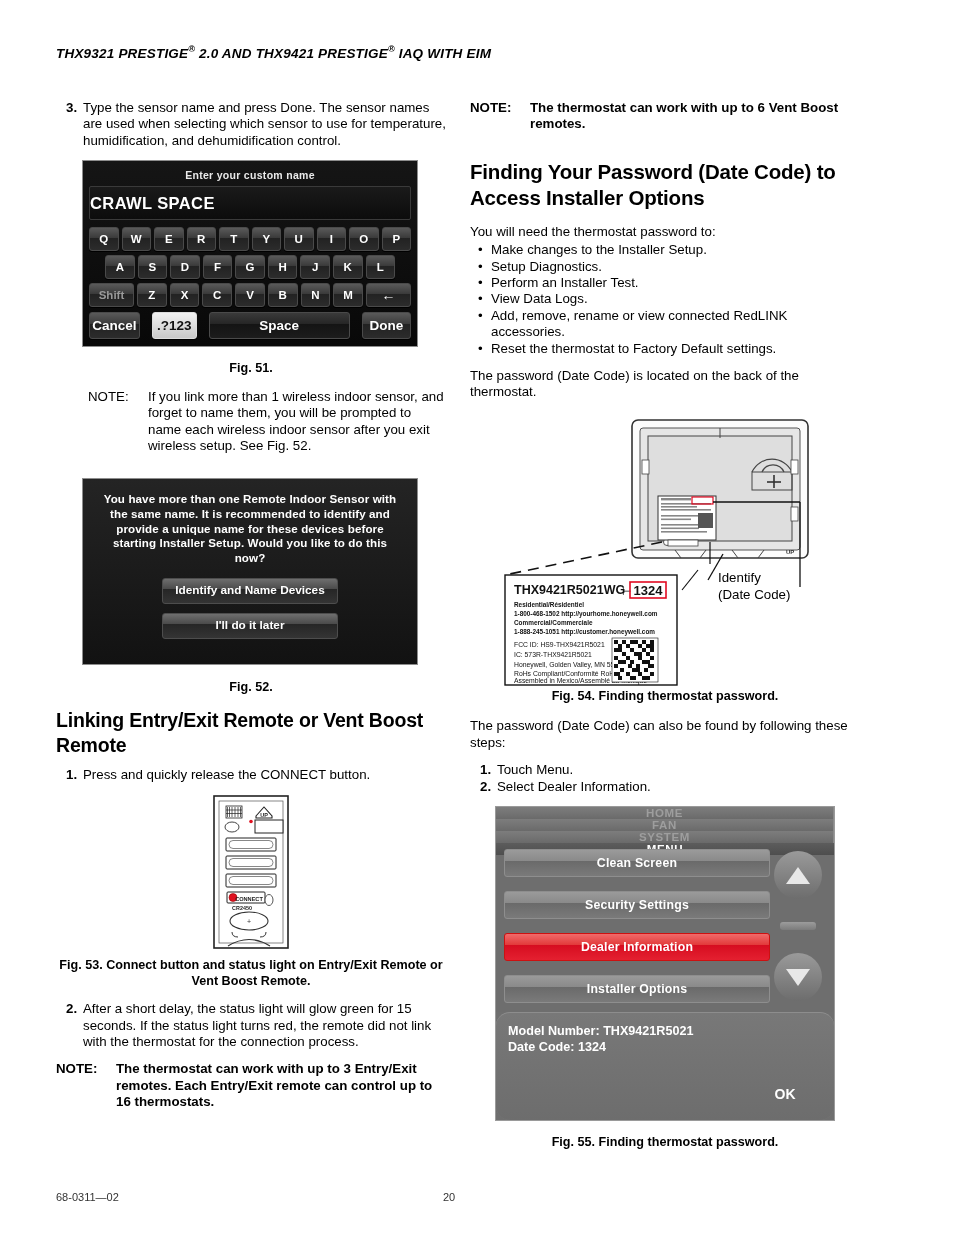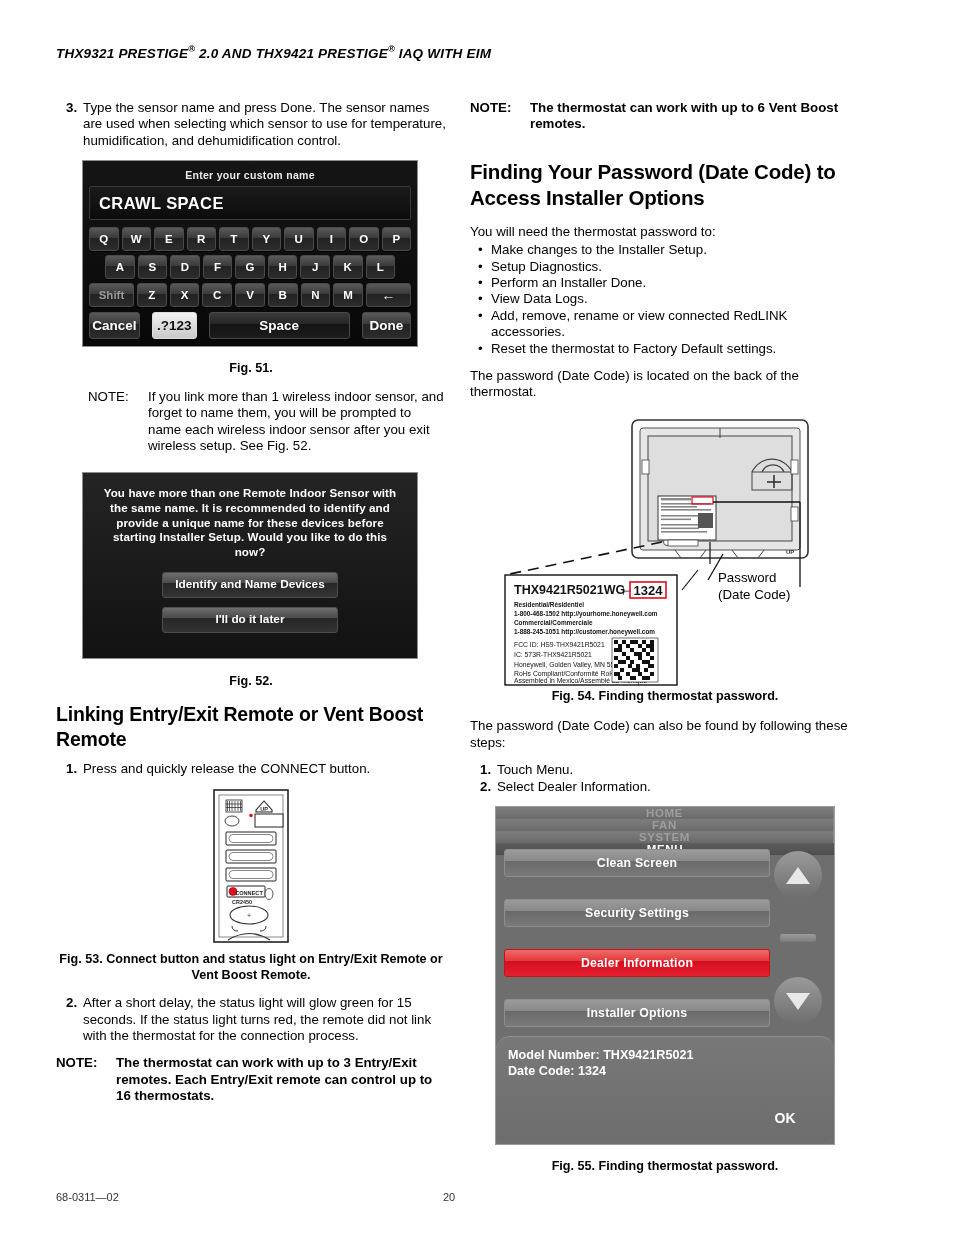--- a/index.html
+++ b/index.html
@@ -46,21 +46,21 @@
     background:#0b0b0b;border:1px solid #8d8d8d;
     padding:6px 6px 7px 6px;box-sizing:border-box;
     background-image:linear-gradient(#151515,#080808);
   }
   .kbd-title{
     color:#e9e9e9;font-size:10.5px;font-weight:bold;text-align:center;
     letter-spacing:.3px;padding:2px 0 5px 0;
   }
   .kbd-input{
     height:34px;background:#101010;border:1px solid #3a3a3a;border-radius:2px;
-    display:flex;align-items:center;padding-left:9px;box-sizing:border-box;
+    display:flex;align-items:center;box-sizing:border-box;
     color:#fff;font-size:16.5px;font-weight:bold;letter-spacing:.4px;
     background-image:linear-gradient(#1a1a1a,#0c0c0c);
     margin-bottom:7px;
   }
   .krow{display:flex;gap:3px;margin-bottom:4px;}
   .krow.r2{padding:0 16px;}
   .krow.r3{padding:0 0px;}
   .key{
     flex:1;height:22px;border-radius:3px;border:1px solid #4a4a4a;
     background-image:linear-gradient(#5a5a5a 0%,#3a3a3a 45%,#222 46%,#2c2c2c 100%);
@@ -108,21 +108,21 @@
   }
   .tabs{display:flex;height:34px;flex-direction:column;}
   .tab{
     flex:1;display:flex;align-items:center;justify-content:center;
     color:#9e9e9e;font-size:11.5px;font-weight:bold;letter-spacing:.6px;
     background-image:linear-gradient(#7d7d7d,#6a6a6a);
     border-right:1px solid #8a8a8a;box-sizing:border-box;
   }
   .tab.active{color:#fff;background-image:linear-gradient(#5c5c5c,#4e4e4e);border-right:none;}
   .menu-body{display:flex;padding:8px 8px 9px 8px;background:#6e6e6e;}
-  .menu-list{flex:1;display:flex;flex-direction:column;gap:22px;}
+  .menu-list{flex:1;display:flex;flex-direction:column;gap:14px;}
   .menu-btn{
     height:26px;border-radius:3px;border:1px solid #8e8e8e;
     background-image:linear-gradient(#9a9a9a 0%,#8a8a8a 42%,#6a6a6a 43%,#7a7a7a 100%);
     color:#fff;font-size:12.3px;font-weight:bold;
     display:flex;align-items:center;justify-content:center;letter-spacing:.2px;
   }
   .menu-btn.sel{
     background-image:linear-gradient(#f06a6a 0%,#e23a3a 42%,#d60d20 43%,#e42030 100%);
     border-color:#c11;
   }
@@ -221,21 +221,21 @@
       </div>
     </div>
 
     <div class="figcap" style="margin-top:14px;">Fig. 51.</div>
 
     <div class="note plain" style="margin-left:32px;">
       <div class="lbl">NOTE:</div>
       <div class="body">If you link more than 1 wireless indoor sensor, and forget to name them, you will be prompted to name each wireless indoor sensor after you exit wireless setup. See Fig. 52.</div>
     </div>
 
-    <div class="dlg" style="margin-top:18px;">
+    <div class="dlg" style="margin-top:24px;">
       <div class="dlg-msg">You have more than one Remote Indoor Sensor with the same name. It is recommended to identify and provide a unique name for these devices before starting Installer Setup. Would you like to do this now?</div>
       <div class="dlg-btn">Identify and Name Devices</div>
       <div class="dlg-btn">I'll do it later</div>
     </div>
 
     <div class="figcap" style="margin-top:15px;">Fig. 52.</div>
 
     <h2 class="sect big">Linking Entry/Exit Remote or Vent Boost Remote</h2>
 
     <div class="num-item">
@@ -319,21 +319,21 @@
       <li>
           <span class="dot">•</span>
           <span class="txt">Make changes to the Installer Setup.</span>
         </li>
       <li>
           <span class="dot">•</span>
           <span class="txt">Setup Diagnostics.</span>
         </li>
       <li>
           <span class="dot">•</span>
-          <span class="txt">Perform an Installer Done.</span>
+          <span class="txt">Perform an Installer Test.</span>
         </li>
       <li>
           <span class="dot">•</span>
           <span class="txt">View Data Logs.</span>
         </li>
       <li>
           <span class="dot">•</span>
           <span class="txt">Add, remove, rename or view connected RedLINK accessories.</span>
         </li>
       <li>
@@ -449,21 +449,21 @@
             <rect x="148" y="264" width="4" height="4"></rect>
               <rect x="160" y="264" width="6" height="4"></rect>
               <rect x="172" y="264" width="8" height="4"></rect>
           </g>
         </g>
 
         <line x1="212" y1="178" x2="228" y2="158" stroke="#111" stroke-width="1.2"></line>
         <line x1="240" y1="130" x2="240" y2="152" stroke="#111" stroke-width="1.2"></line>
       </svg>
 
-      <div class="pwd-label" style="left:248px;top:158px;">Password</div>
+      <div class="pwd-label" style="left:248px;top:158px;">Identify</div>
       <div class="pwd-label" style="left:248px;top:175px;">(Date Code)</div>
     </div>
 
     <div class="figcap" style="margin-top:-8px;">Fig. 54. Finding thermostat password.</div>
 
     <div class="p" style="margin-top:14px;">The password (Date Code) can also be found by following these steps:</div>
 
     <div class="num-item" style="margin-bottom:0;">
       <div class="num">1.</div>
       <div class="body">Touch Menu.</div>

